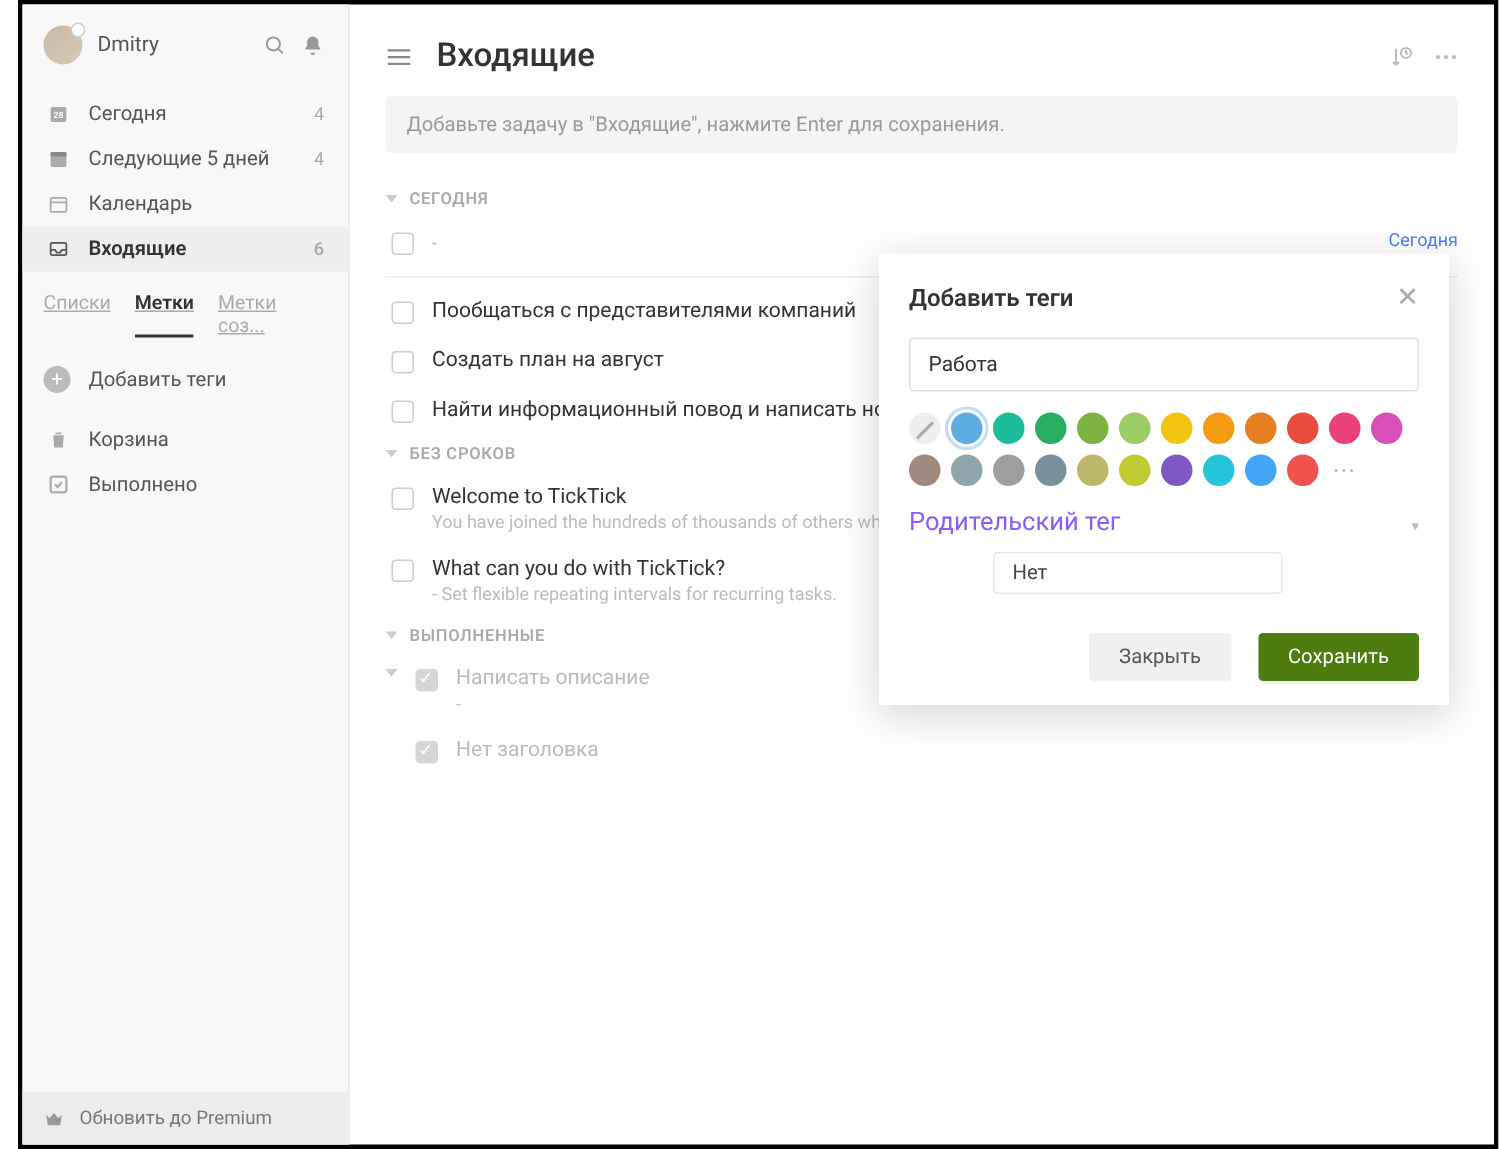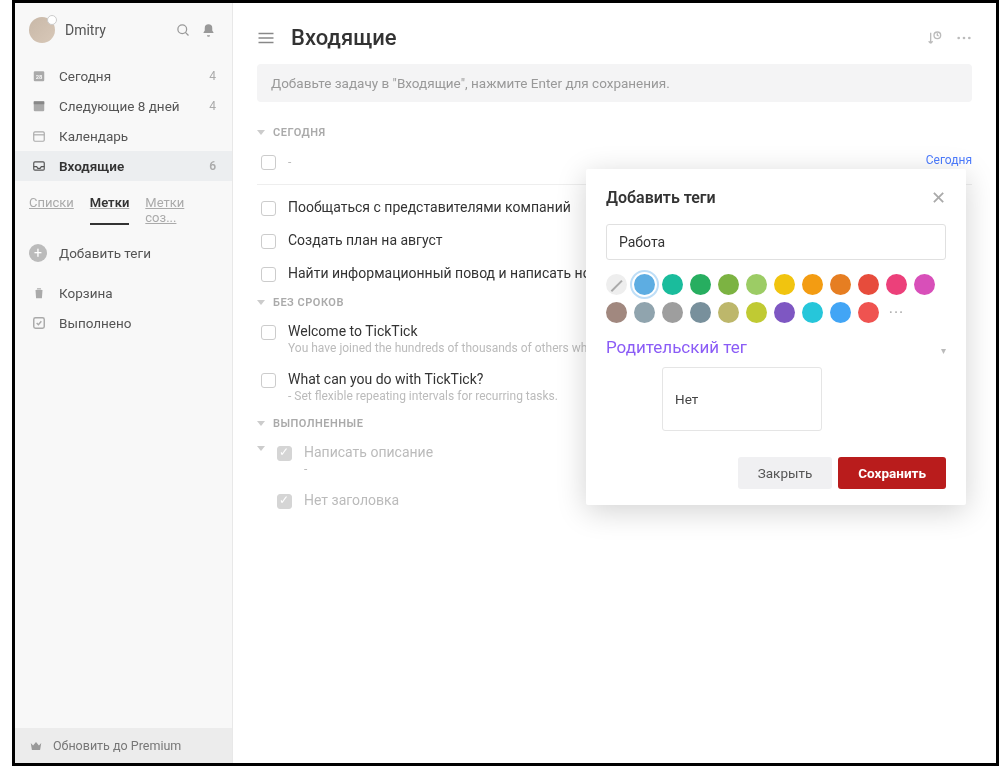--- a/index.html
+++ b/index.html
@@ -68,27 +68,27 @@
   .dlg-title { font-size:16px; font-weight:600; color:#333; flex:1; }
   .dlg-close { color:#aaa; font-size:18px; cursor:pointer; }
   .dlg-input { width:100%; border:1px solid #e0e0e0; border-radius:3px; padding:9px 12px; font-size:14px; color:#333; margin-bottom:14px; }
   .swatches { display:flex; flex-wrap:wrap; gap:7px; margin-bottom:14px; }
   .sw { width:21px; height:21px; border-radius:50%; cursor:pointer; }
   .sw.none { background:#eee; position:relative; }
   .sw.none::after { content:""; position:absolute; left:3px; right:3px; top:50%; height:1.5px; background:#aaa; transform:rotate(-45deg); }
   .sw.selected { outline:2px solid rgba(93,173,236,.4); outline-offset:2px; }
   .sw.more { background:none; color:#aaa; display:flex; align-items:center; justify-content:center; font-size:16px; letter-spacing:1px; }
   .field-label { font-size:17px; color:#8b5cf6; margin-bottom:6px; }
-  .select-box { border:1px solid #e5e5e5; border-radius:3px; padding:23px 12px; width:160px; font-size:13.5px; color:#444; display:flex; align-items:center; margin-left:56px; margin-bottom:20px; position:relative;}
+  .select-box { border:1px solid #e5e5e5; border-radius:3px; padding:5px 12px; width:193px; font-size:13.5px; color:#444; display:flex; align-items:center; margin-left:56px; margin-bottom:20px; position:relative;}
   .parent-row { display:flex; align-items:center; margin-bottom:4px;}
   .parent-row .caret2 { margin-left:auto; color:#bbb; font-size:10px; }
-  .dlg-actions { display:flex; justify-content:flex-end; gap:6px; margin-top:26px; }
+  .dlg-actions { display:flex; justify-content:flex-end; gap:18px; margin-top:26px; }
   .btn { padding:8px 20px; font-size:13.5px; border-radius:3px; cursor:pointer; border:none; }
   .btn-secondary { background:#f0f0f2; color:#555; }
-  .btn-primary { background:#b91c1c; color:#fff;font-weight:bold; }
+  .btn-primary { background:#4d7c0f; color:#fff; }
 
   svg { display:block; }
 </style>
 </head>
 <body>
 <div class="frame">
 
 <aside class="sidebar">
   <div class="sb-header">
     <div class="avatar">
@@ -119,21 +119,21 @@
       <span>Сегодня</span>
       <span class="count">4</span>
     </div>
     <div class="nav-item">
       <span class="ico">
             <svg width="14" height="14" viewBox="0 0 24 24" fill="#aaa">
               <rect x="3" y="4" width="18" height="17" rx="2"></rect>
               <rect x="3" y="4" width="18" height="5" fill="#888"></rect>
             </svg>
           </span>
-      <span>Следующие 8 дней</span>
+      <span>Следующие 5 дней</span>
       <span class="count">4</span>
     </div>
     <div class="nav-item">
       <span class="ico">
             <svg width="14" height="14" viewBox="0 0 24 24" fill="none" stroke="#aaa" stroke-width="2">
               <rect x="3" y="5" width="18" height="16" rx="2"></rect>
               <line x1="3" y1="10" x2="21" y2="10"></line>
             </svg>
           </span>
       <span>Календарь</span>

